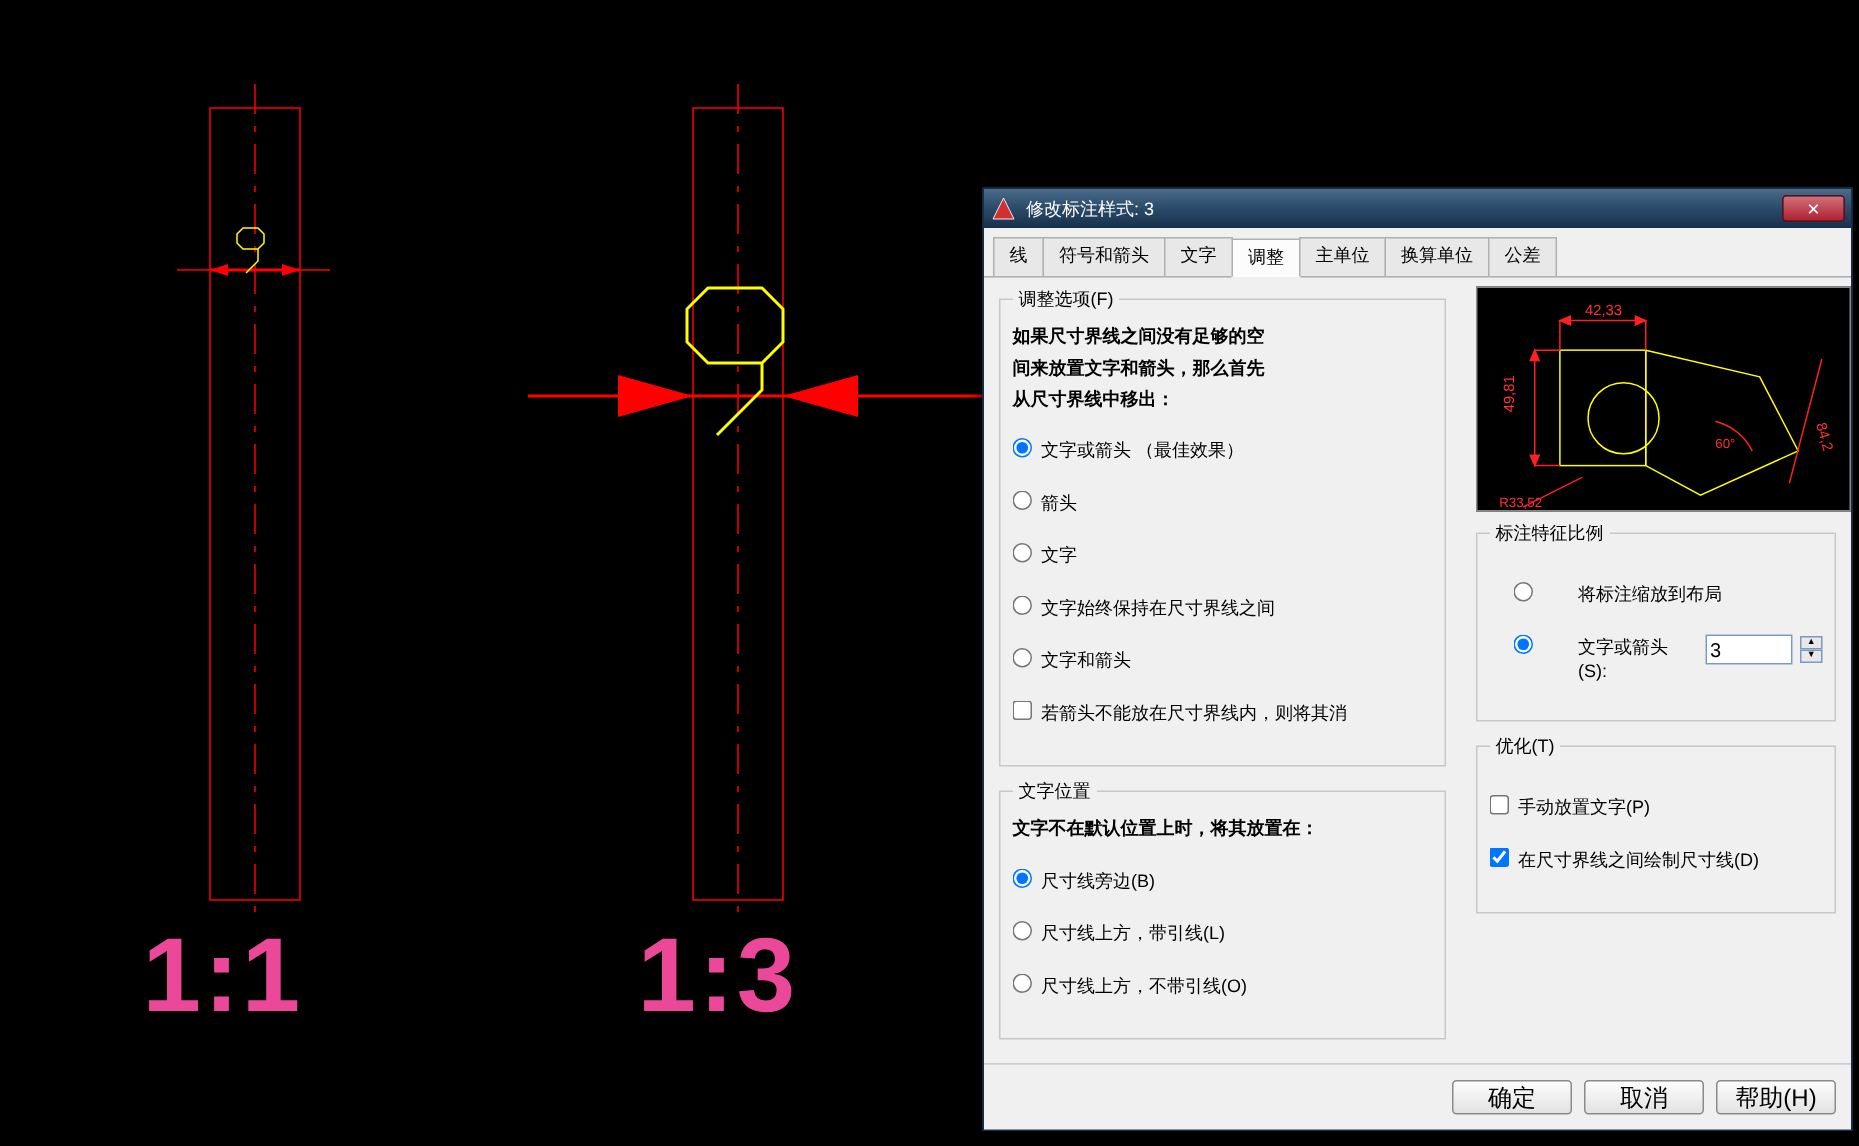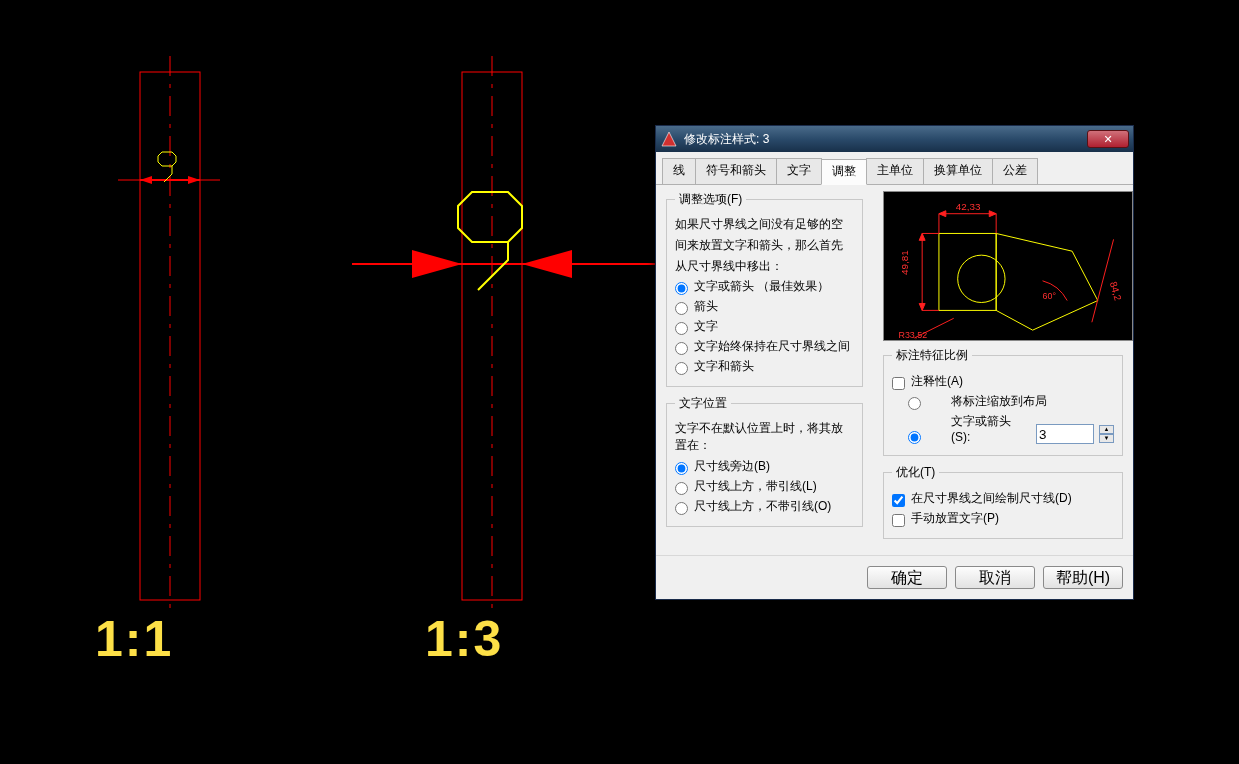--- a/index.html
+++ b/index.html
@@ -1,38 +1,38 @@
 <!DOCTYPE html>
 <html><head>
 <meta charset="utf-8">
 <style>
   * { box-sizing: border-box; }
   html, body { margin:0; padding:0; width:1239px; height:764px; background:#000; font-family:"Microsoft YaHei","SimSun",Arial,sans-serif; font-size:12px; overflow:hidden; }
   .canvas { position:absolute; inset:0; background:#000; }
-  .scale-label { position:absolute; color:#fde047; font-size:50px; font-weight:bold; letter-spacing:2px; }
+  .scale-label { position:absolute; color:#ec4899; font-size:70px; font-weight:bold; letter-spacing:2px; }
 
   
-  .dlg { position:absolute; left:655px; top:125px; width:479px; background:#0c4a6e; border:1px solid #1a2b4a; box-shadow:0 0 8px #000; }
+  .dlg { position:absolute; left:655px; top:125px; width:580px; background:#0c4a6e; border:1px solid #1a2b4a; box-shadow:0 0 8px #000; }
   .titlebar { height:26px; background:linear-gradient(to bottom,#4a6b8a 0%,#2a4a6a 50%,#18304a 100%); display:flex; align-items:center; padding:0 4px; }
   .titlebar .icon { width:18px; height:18px; margin-right:6px; display:flex; align-items:center; justify-content:center; }
   .titlebar .ttl { color:#fff; font-size:12px; flex:1; }
   .closebtn { width:42px; height:18px; background:linear-gradient(to bottom,#d0707a,#b02030); border:1px solid #5a1015; border-radius:3px; color:#fff; display:flex; align-items:center; justify-content:center; font-size:11px; cursor:pointer; }
 
   .tabs { display:flex; border-bottom:1px solid #b0b0b0; padding:6px 6px 0 6px; background:#f0f0f0; }
   .tab { padding:3px 10px 4px 10px; border:1px solid #b0b0b0; border-bottom:none; background:#e8e8e8; margin-right:-1px; cursor:pointer; position:relative; top:0; }
   .tab.active { background:#fcfcfc; border-bottom:1px solid #fcfcfc; z-index:2; top:1px; }
 
   .body { display:flex; padding:6px 10px 8px 10px; background:#f0f0f0; }
   .col-left { flex:1; padding-right:8px; }
   .col-right { width:252px;padding-left:12px; }
 
   fieldset { border:1px solid #c8c8c8; margin:0 0 8px 0; padding:6px 8px 8px 8px; }
   legend { padding:0 4px;margin-top:37px; }
-  .txtline { margin:2px 0 4px 0; line-height:1.4; }
-  .radio-row, .chk-row { display:flex; align-items:flex-end; margin:3px 0; }
+  .txtline { margin:2px 0 4px 0; line-height:1.4;font-weight:bold; }
+  .radio-row, .chk-row { display:flex; align-items:flex-start; margin:18px 0; }
   .radio-row input, .chk-row input { margin:0 6px 0 0; }
   .indent { margin-left:16px;gap:24px; }
 
   .preview { width:250px; height:150px; background:#000; border:1px solid #888; position:relative; }
   .preview svg { width:100%; height:100%; }
   .scale-input { width:58px; height:20px; border:1px solid #7a9ac0; padding:0 2px; }
   .spin { display:inline-flex; align-items:center; }
   .spin-btns { display:flex; flex-direction:column; margin-left:-1px; }
   .spin-btns div { width:15px; height:9px; border:1px solid #7a9ac0; background:#e8e8e8; font-size:6px; line-height:7px; text-align:center; cursor:pointer; }
 
@@ -122,20 +122,24 @@
             <input type="radio" name="fit" style="">
             <span>文字</span>
           </label>
         <label class="radio-row">
             <input type="radio" name="fit" style="">
             <span>文字始终保持在尺寸界线之间</span>
           </label>
         <label class="radio-row">
             <input type="radio" name="fit" style="">
             <span>文字和箭头</span>
+          </label>
+        <label class="chk-row">
+            <input type="checkbox" style="">
+            <span>若箭头不能放在尺寸界线内，则将其消</span>
           </label>
       </fieldset>
 
       <fieldset>
         <legend>文字位置</legend>
         <div class="txtline">文字不在默认位置上时，将其放置在：</div>
         <label class="radio-row">
             <input type="radio" name="tp" checked="" style="">
             <span>尺寸线旁边(B)</span>
           </label>
@@ -176,50 +180,46 @@
           <text x="72" y="18" fill="#ff3030" font-size="10">42,33</text>
           <text x="24" y="84" fill="#ff3030" font-size="10" transform="rotate(-90 24 84)">49,81</text>
           <text x="228" y="92" fill="#ff3030" font-size="10" transform="rotate(74 228 92)">84,2</text>
           <text x="160" y="108" fill="#ff3030" font-size="9">60°</text>
           <text x="14" y="148" fill="#ff3030" font-size="9">R33,52</text>
         </svg>
       </div>
 
       <fieldset style="margin-top:6px;">
         <legend>标注特征比例</legend>
-        <label class="chk-row">
-            <input type="checkbox" style="">
-            <span>注释性(A)</span>
-          </label>
         <label class="radio-row indent">
             <input type="radio" name="sc" style="">
             <span>将标注缩放到布局</span>
           </label>
         <div class="radio-row indent">
           <input type="radio" name="sc" checked="" style="">
           <span style="flex:1">文字或箭头(S):</span>
           <span class="spin">
             <input class="scale-input" value="3" style="">
             <span class="spin-btns">
               <div>▲</div>
               <div>▼</div>
             </span>
           </span>
         </div>
       </fieldset>
 
       <fieldset>
         <legend>优化(T)</legend>
         <label class="chk-row">
+            <input type="checkbox" style="">
+            <span>手动放置文字(P)</span>
+          </label>
+        <label class="chk-row">
             <input type="checkbox" checked="" style="">
             <span>在尺寸界线之间绘制尺寸线(D)</span>
-          </label>
-        <label class="chk-row">
-            <input type="checkbox" style="">
-            <span>手动放置文字(P)</span>
           </label>
       </fieldset>
     </div>
   </div>
 
   <div class="btnrow">
     <button class="btn"><span>确定</span></button>
     <button class="btn"><span>取消</span></button>
     <button class="btn"><span>帮助(H)</span></button>
   </div>

